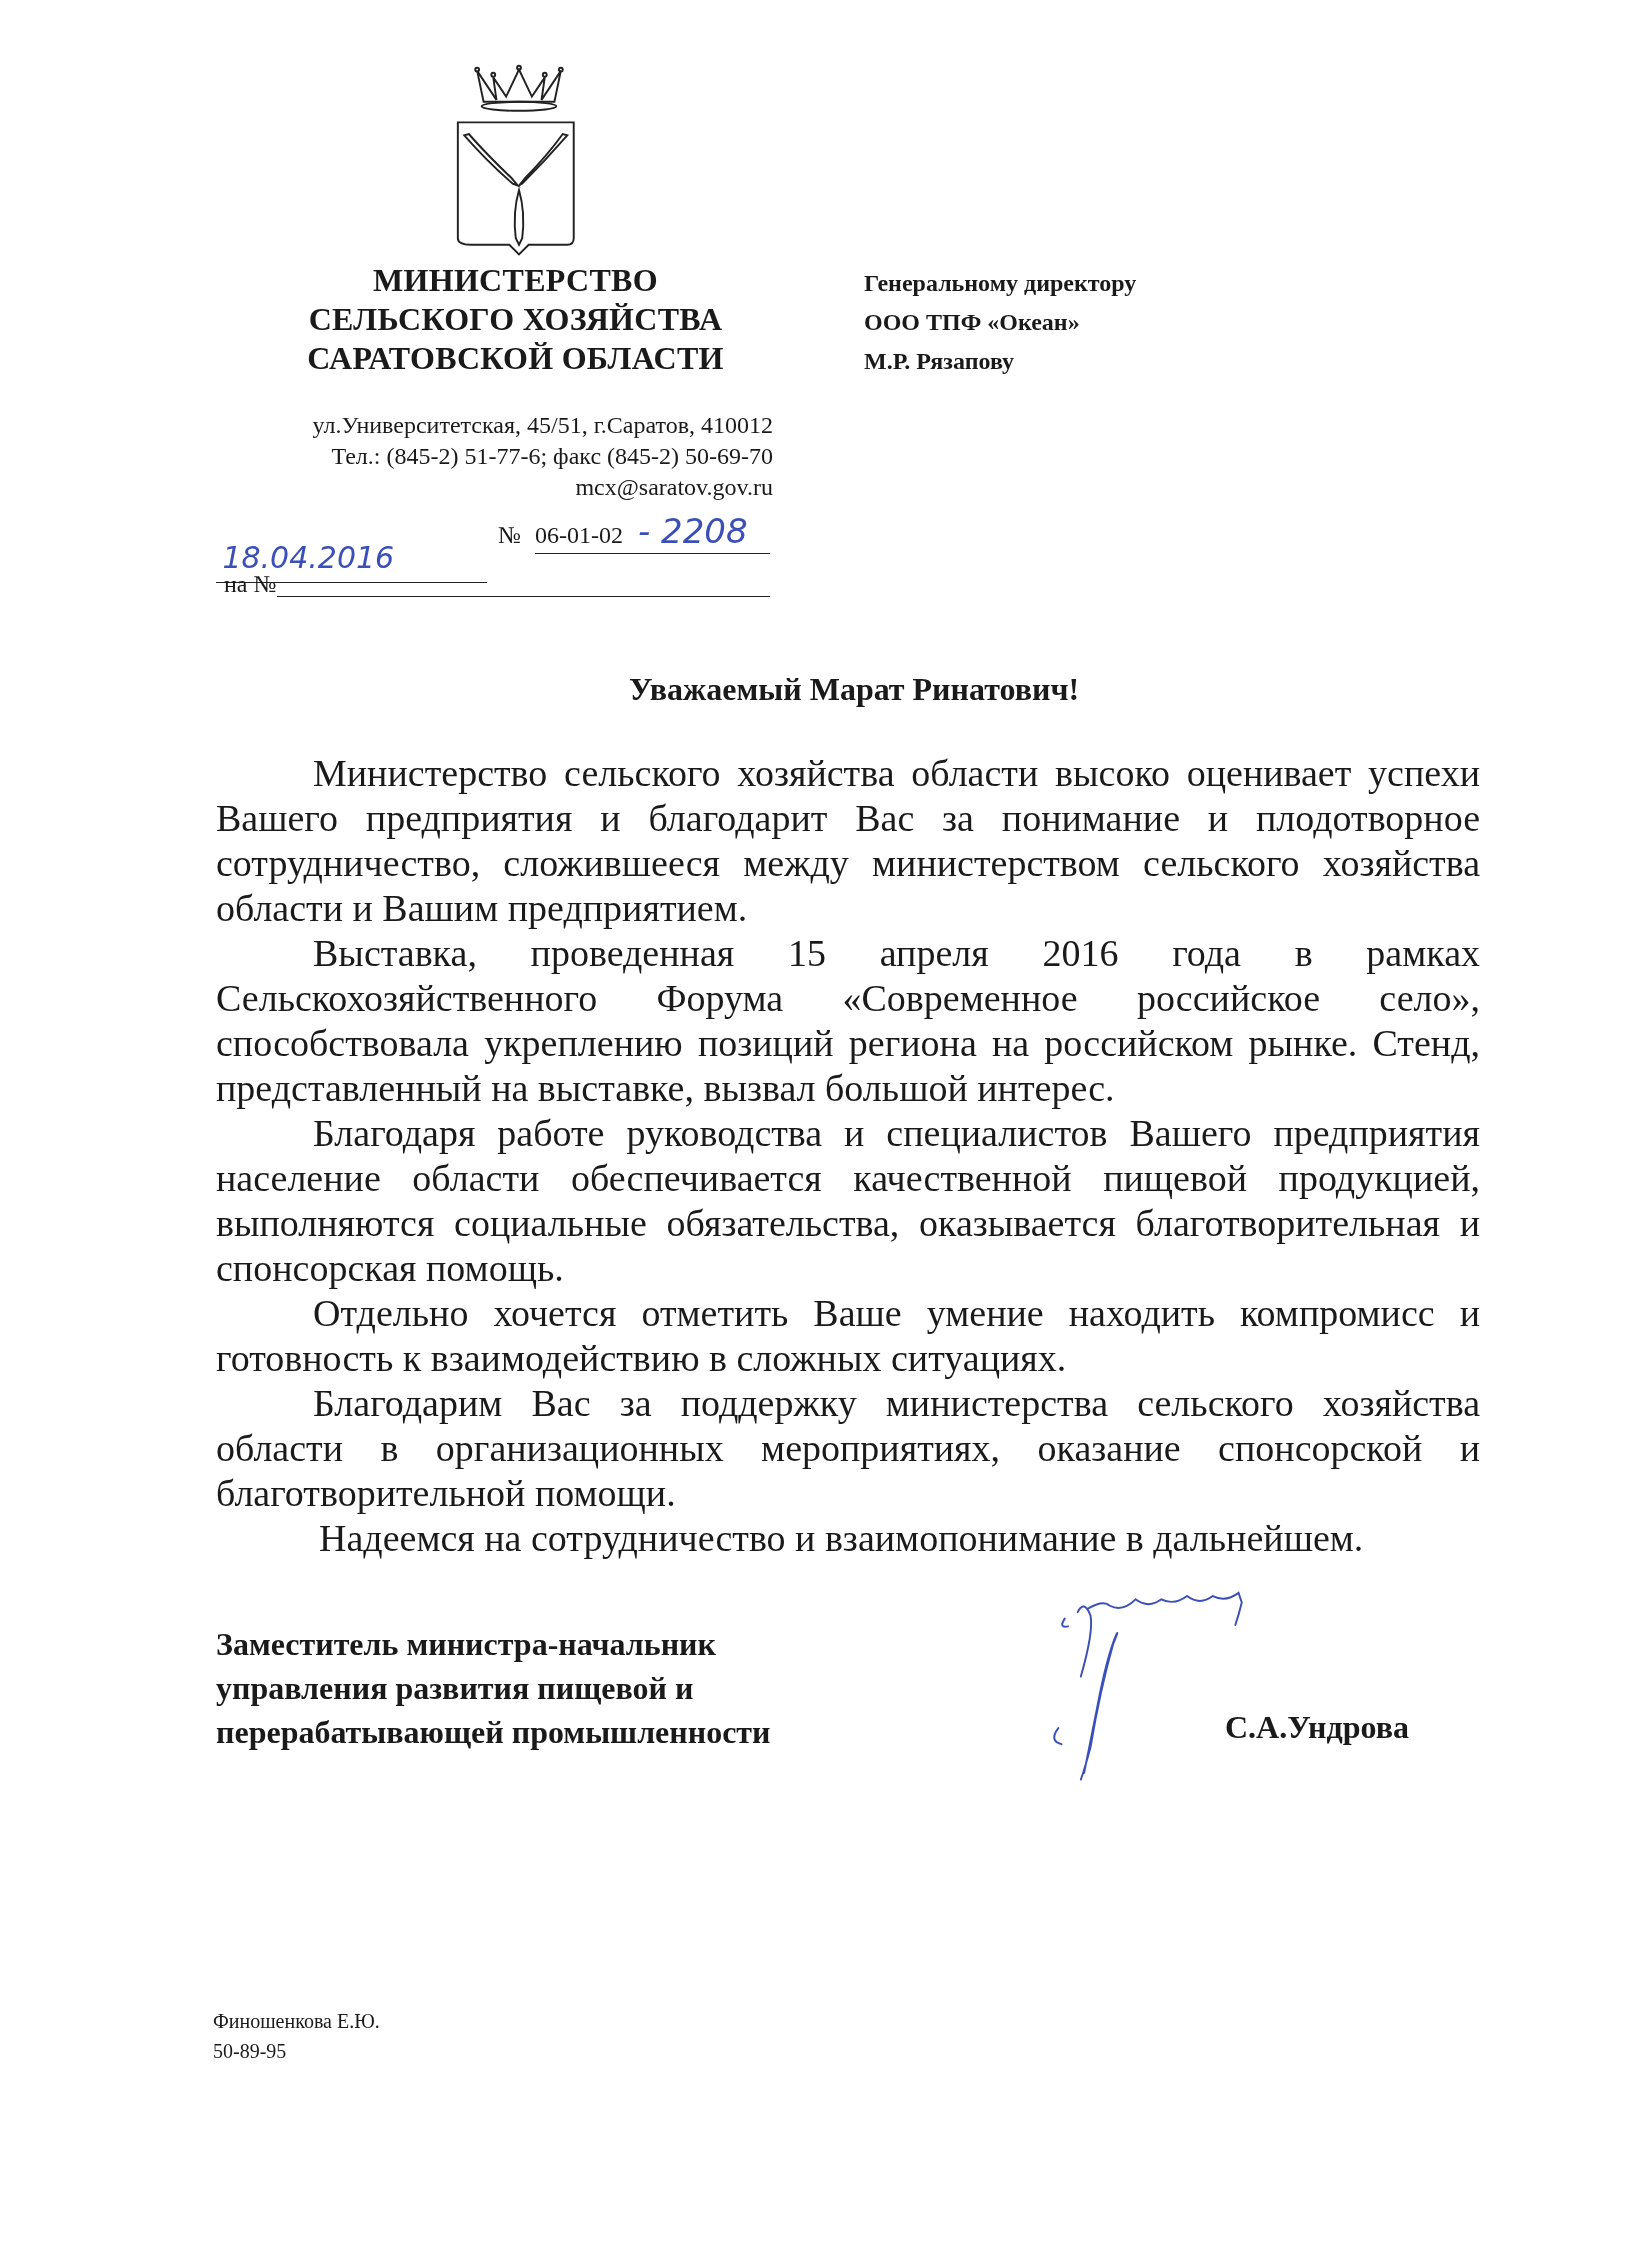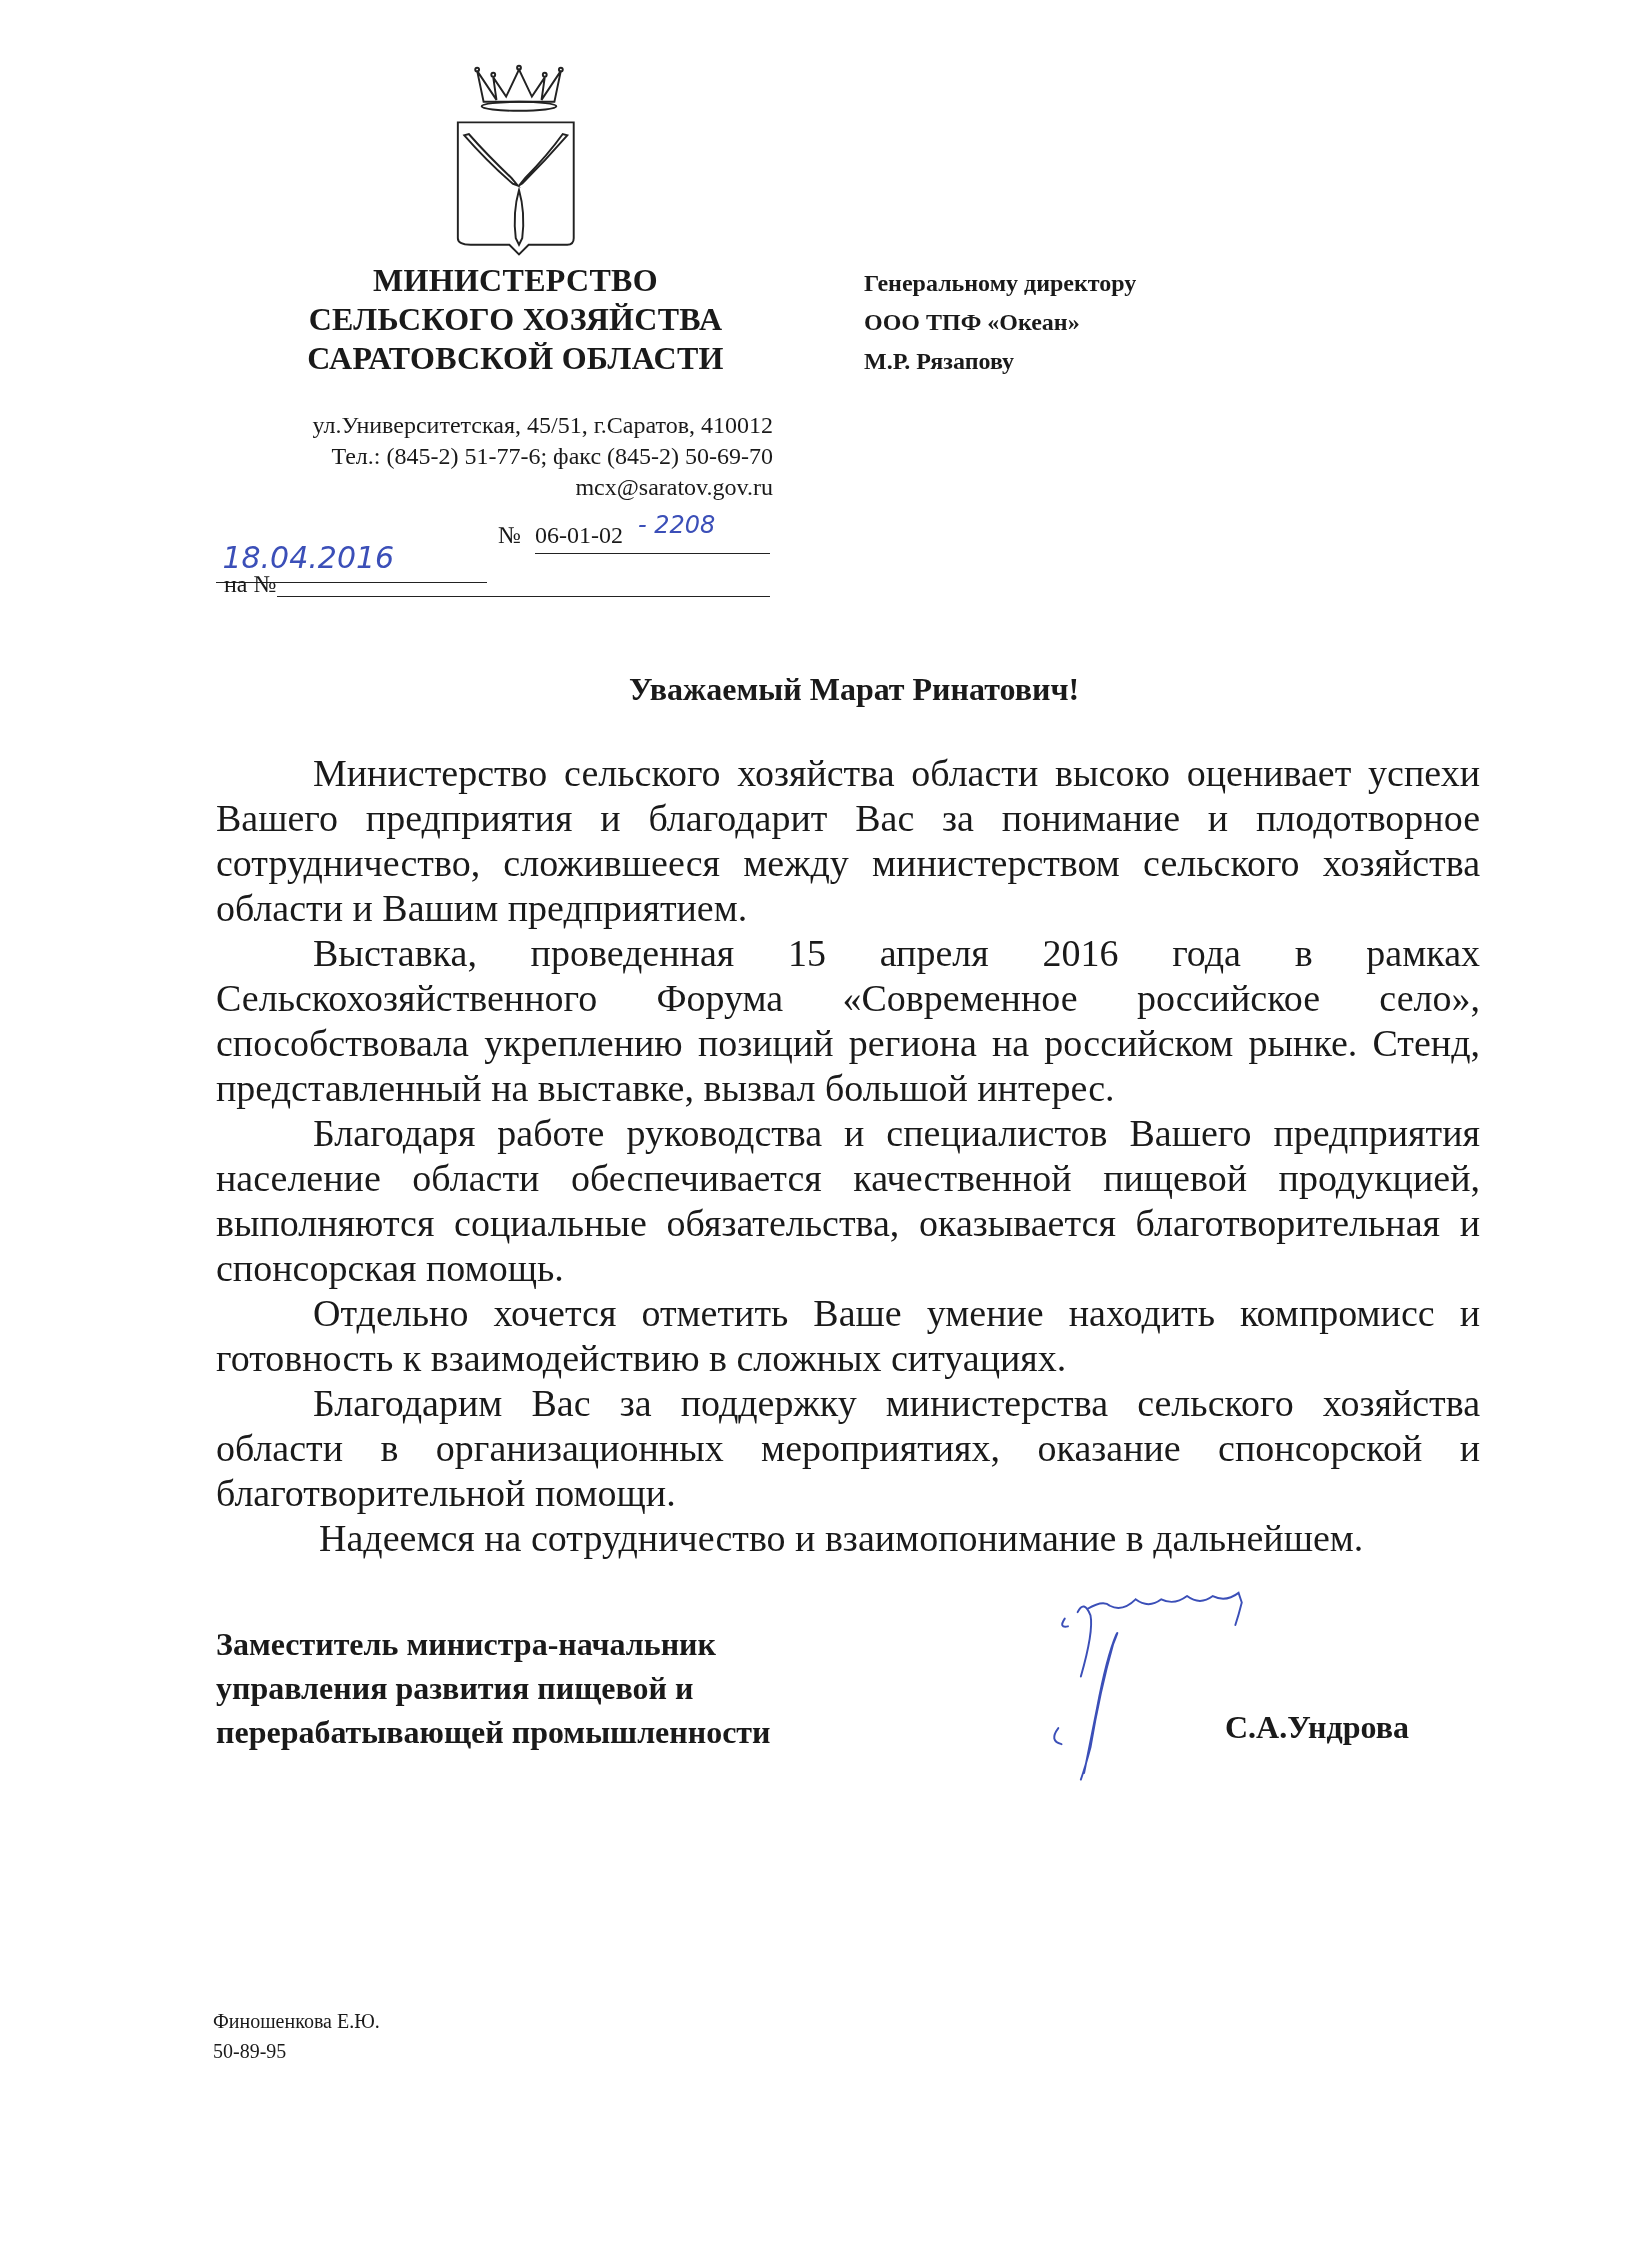--- a/index.html
+++ b/index.html
@@ -62,21 +62,21 @@
   <div>mcx@saratov.gov.ru</div>
 </div>
 
 <div class="abs regline">
   <span class="u" style="left:0; top:0; width:271px; height:37px;margin-top:29px;">
     <span class="hand" style="position:absolute; left:6.4px; top:-5.2px; font-size:30px;">18.04.2016</span>
   </span>
   <span style="position:absolute; left:282px; top:6.4px;">№</span>
   <span class="u" style="left:319px; top:0; width:235px; height:37px;">
     <span style="position:absolute; left:0; top:6.4px;">06-01-02</span>
-    <span class="hand" style="position:absolute; left:103px; top:-5.2px; font-size:24px;font-style:italic;">- 2208</span>
+    <span class="hand" style="position:absolute; left:103px; top:-5.2px; font-size:34px;font-style:italic;">- 2208</span>
   </span>
   <span style="position:absolute; left:0; top:55px;margin-left:8px;">на №</span>
   <span class="u" style="left:61px; top:48px; width:493px; height:32px;"></span>
 </div>
 
 <div class="abs recipient">
   <div>Генеральному директору</div>
   <div>ООО ТПФ «Океан»</div>
   <div>М.Р. Рязапову</div>
 </div>

